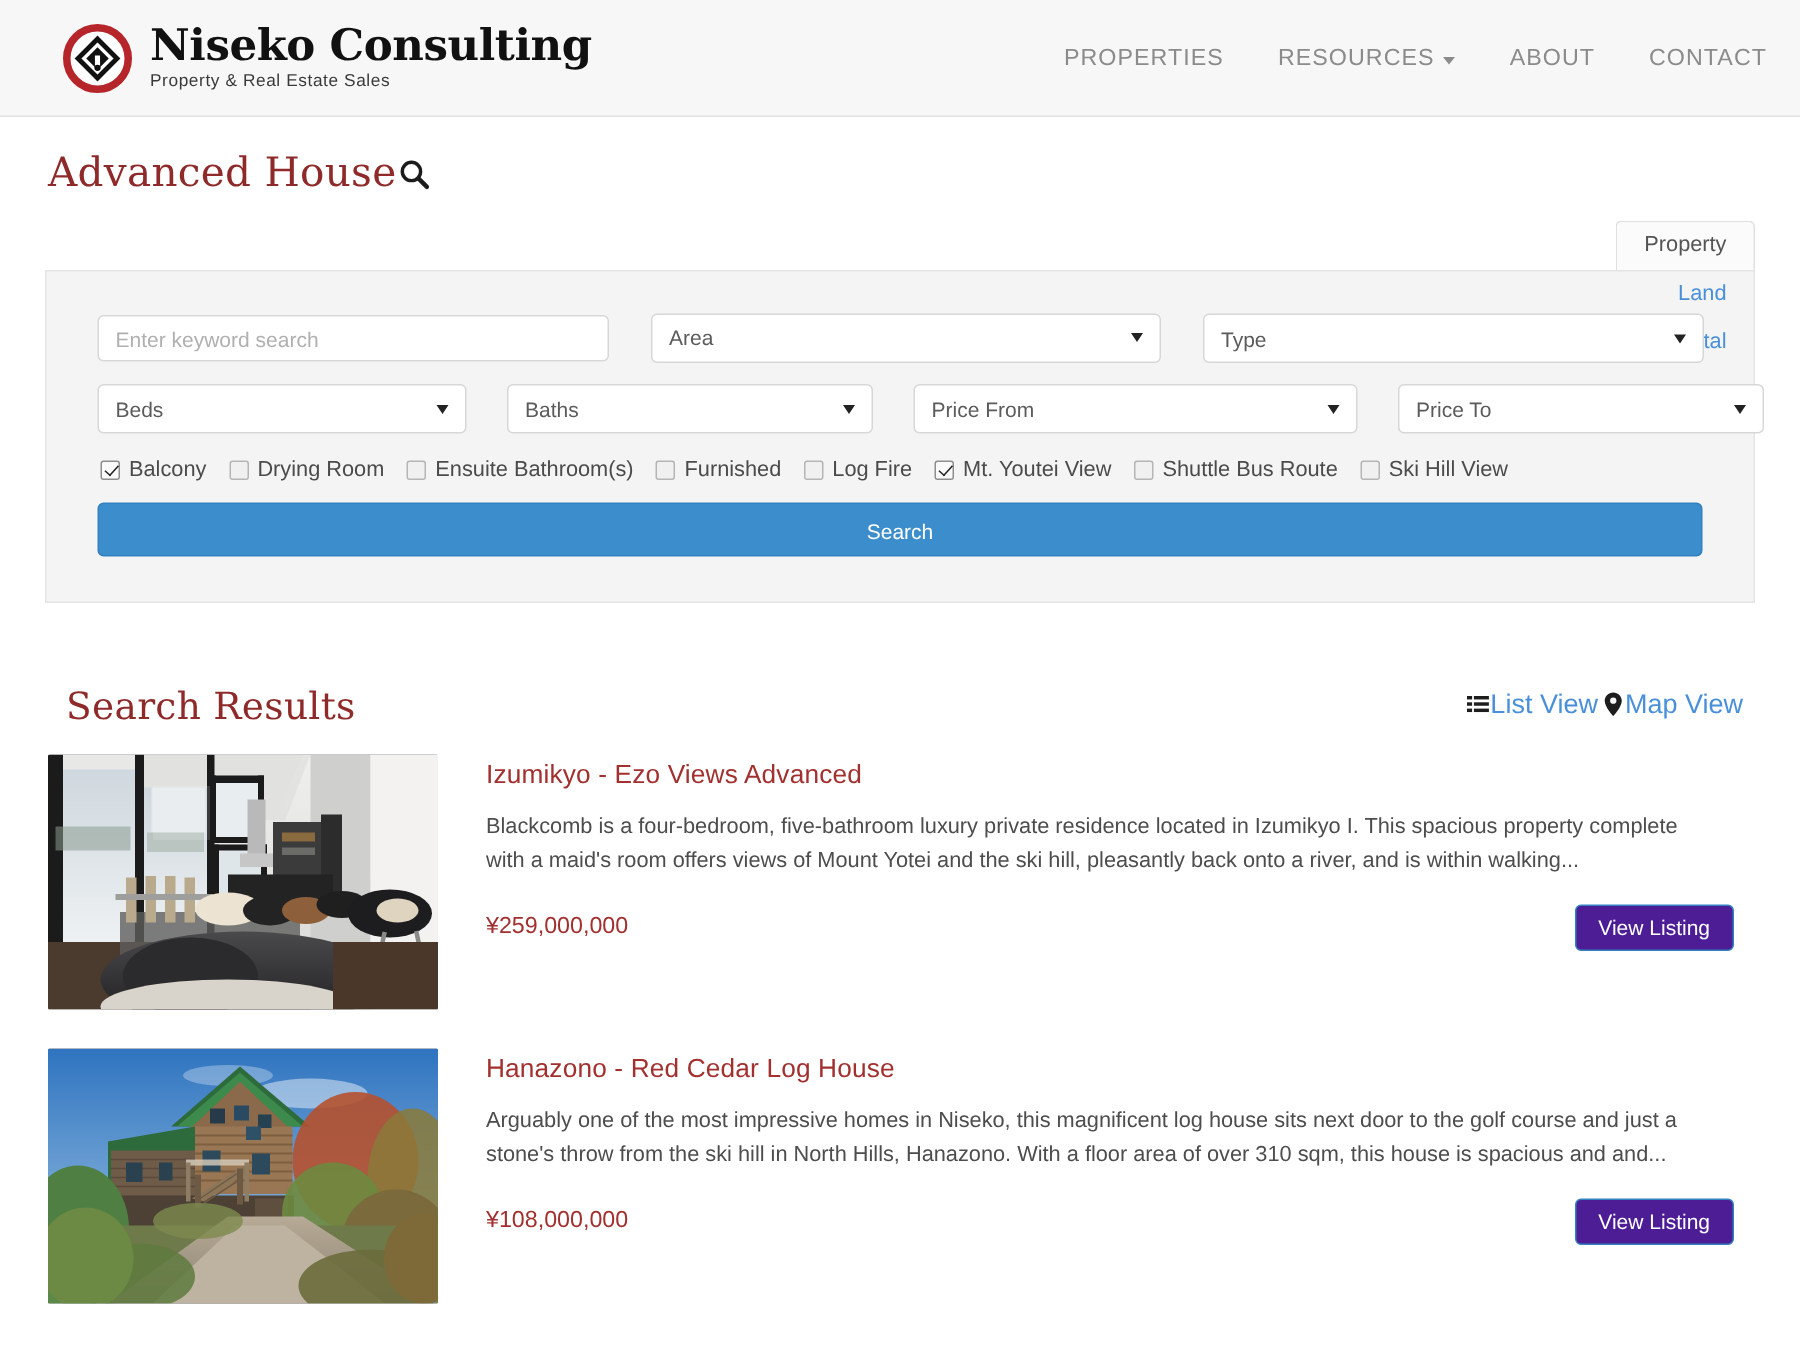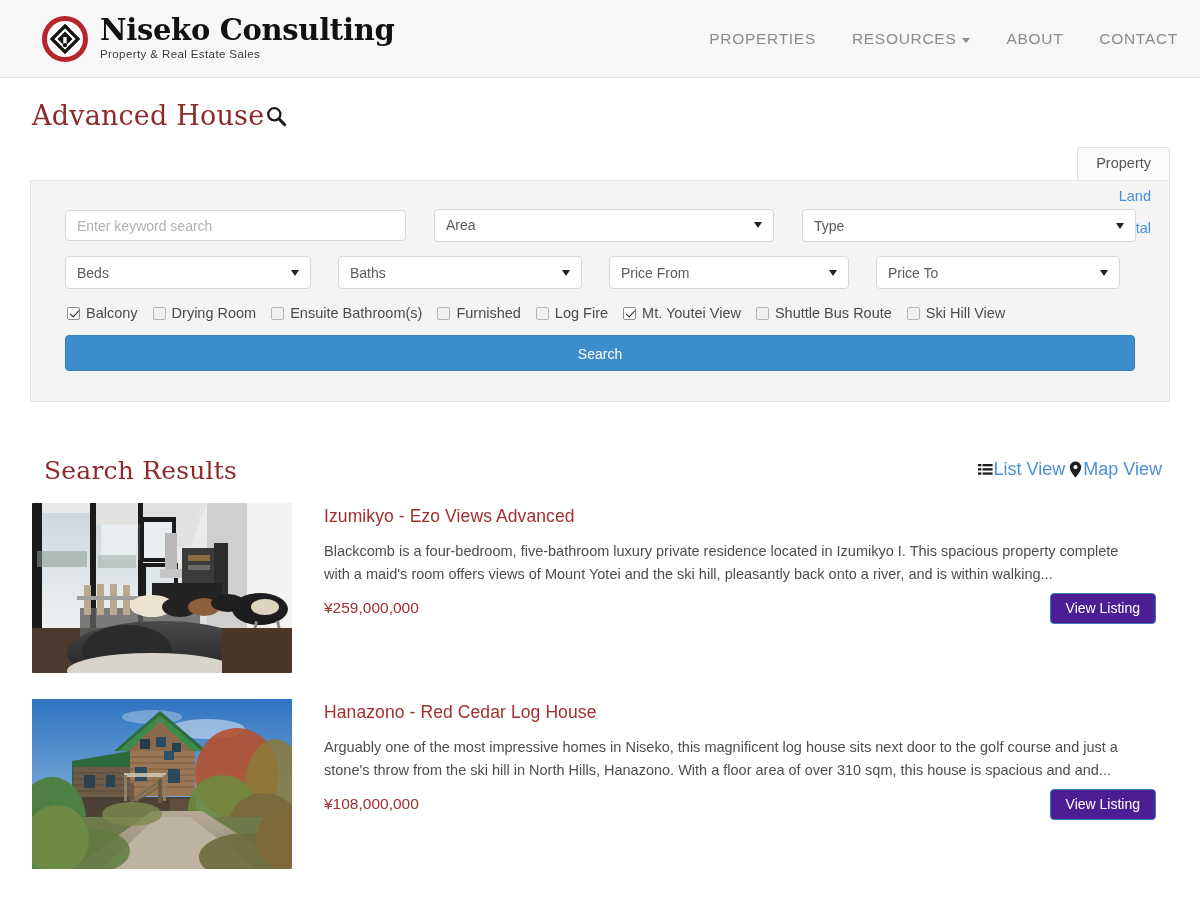--- a/index.html
+++ b/index.html
@@ -162,21 +162,21 @@
     width: 0; height: 0;
     border-left: 4px solid transparent;
     border-right: 4px solid transparent;
     border-top: 6px solid #222;
   }
   .w-kw   { width: 341px; flex: none; }
   .w-area { width: 340px; flex: none; }
   .w-type { width: 334px; flex: none; }
   .w-beds  { width: 246px; flex: none; }
   .w-baths { width: 244px; flex: none; }
-  .w-pf    { width: 240px; flex: none; }
+  .w-pf    { width: 296px; flex: none; }
   .w-pt    { width: 244px; flex: none; }
 
   .offset-up { margin-top: -1px; }
 
   
   .check-row {
     display: flex;
     align-items: center;
     flex-wrap: nowrap;
     gap: 0;
@@ -291,21 +291,21 @@
   .listing-desc {
     font-size: 14.5px;
     color: #4d4d4d;
     line-height: 1.62;
     margin: 13px 0 0 0;
     max-width: 815px;
   }
   .listing-foot {
     display: flex;
     align-items: center;
-    margin-top: 6px;
+    margin-top: 16px;
   }
   .price {
     color: #a1302f;
     font-size: 15.5px;
   }
   .btn-view {
     margin-left: auto;
     background: #4c1d95;
     border: 1px solid #3381c0;
     border-radius: 4px;

